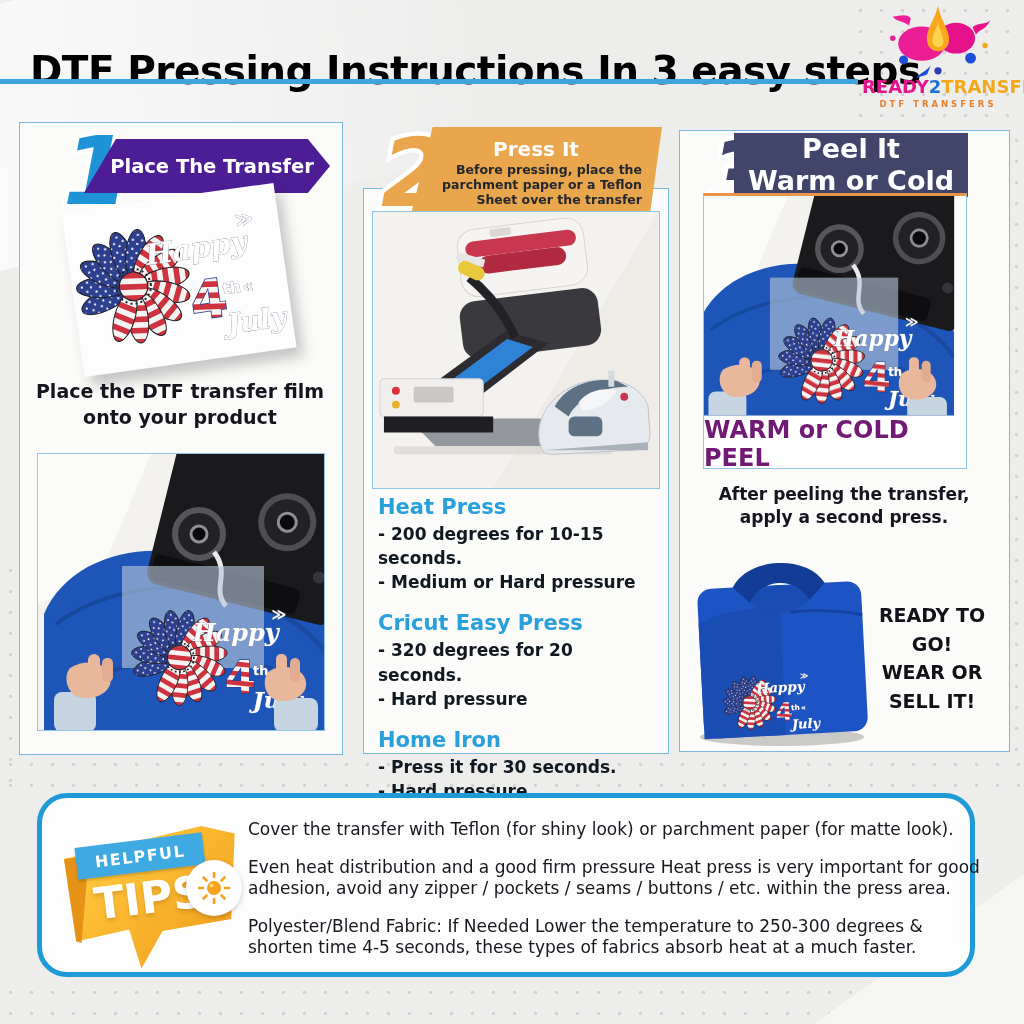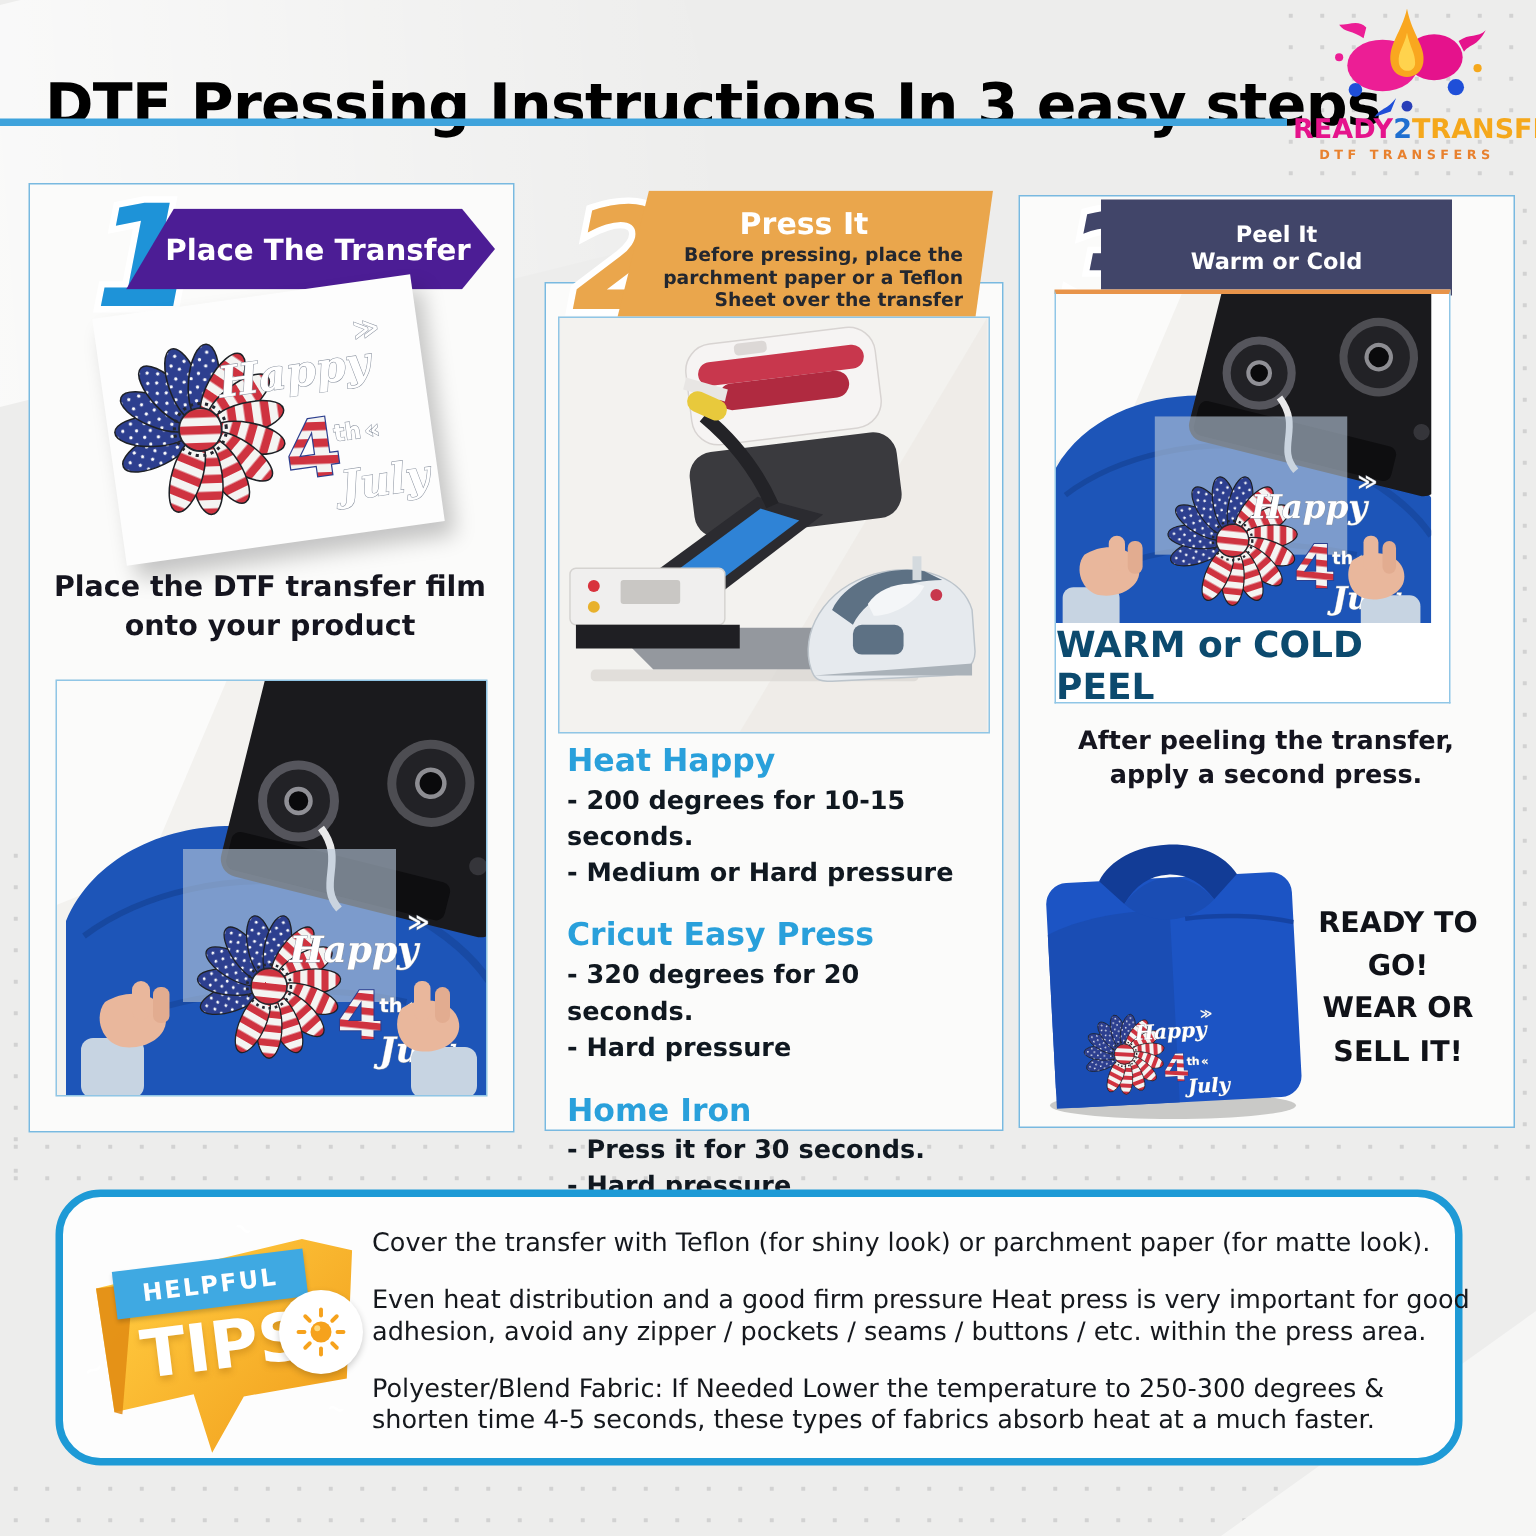--- a/index.html
+++ b/index.html
@@ -50,26 +50,26 @@
              clip-path:polygon(9% 0,100% 0,95% 100%,0 100%);}
   .p2-banner .bt{font-size:20px;line-height:1.1;}
   .p2-banner .bs{font-size:12.5px;font-weight:700;color:#23272f;max-width:212px;text-align:right;line-height:1.22;margin-top:2px;}
   .p2-photo{left:8px;top:22px;width:286px;height:276px;}
   .methods{position:absolute;left:14px;top:306px;width:282px;}
   .method{margin-bottom:17px;}
   .method h4{margin:0 0 3px 0;font-size:21px;font-weight:800;color:#29a0db;}
   .method .b{font-size:17px;font-weight:800;color:#101820;line-height:1.42;}
 
   
-  .p3-banner{left:54px;top:2px;width:234px;height:64px;background:#414569;flex-direction:column;line-height:1.2;font-size:15px;}
+  .p3-banner{left:54px;top:2px;width:234px;height:64px;background:#414569;flex-direction:column;line-height:1.2;font-size:27px;}
   .p3-frame{position:absolute;left:23px;top:62px;width:262px;height:272px;border:1px solid #90c6e6;
             border-top:3px solid #e8944a;background:#fff;overflow:hidden;}
   .p3-frame .scene{width:100%;height:226px;display:block;}
   .peel-caption{height:43px;display:flex;align-items:center;justify-content:center;
-                font-size:24px;font-weight:800;color:#0c4a6e;background:#fff;}
+                font-size:24px;font-weight:800;color:#701a75;background:#fff;}
   .after-text{position:absolute;left:24px;top:352px;width:280px;text-align:center;
               font-size:17px;font-weight:800;line-height:1.35;color:#15151f;}
   .folded{position:absolute;left:12px;top:418px;width:180px;height:200px;}
   .ready{position:absolute;left:182px;top:470px;width:140px;text-align:center;
          font-size:19px;font-weight:800;line-height:1.5;color:#101218;}
 
   
   .tips{position:absolute;left:37px;top:793px;width:938px;height:184px;background:#fdfdfd;
         border:5px solid #1e9ad6;border-radius:30px;box-sizing:border-box;}
   .tips-text{position:absolute;left:206px;top:21px;width:742px;font-size:17px;line-height:1.24;color:#15181d;}
@@ -306,21 +306,21 @@
       <span class="bt">Press It</span>
       <span class="bs">Before pressing, place the parchment paper or a Teflon Sheet over the transfer</span>
     </div>
     <div class="photo p2-photo">
       <svg viewBox="0 0 286 278">
           <use href="#devices"></use>
         </svg>
     </div>
     <div class="methods">
       <div class="method">
-        <h4>Heat Happy</h4>
+        <h4>Heat Press</h4>
         <div class="b">- 200 degrees for 10-15 seconds.</div>
         <div class="b">- Medium or Hard pressure</div>
       </div>
       <div class="method">
         <h4>Cricut Easy Press</h4>
         <div class="b">- 320 degrees for 20 seconds.</div>
         <div class="b">- Hard pressure</div>
       </div>
       <div class="method">
         <h4>Home Iron</h4>

